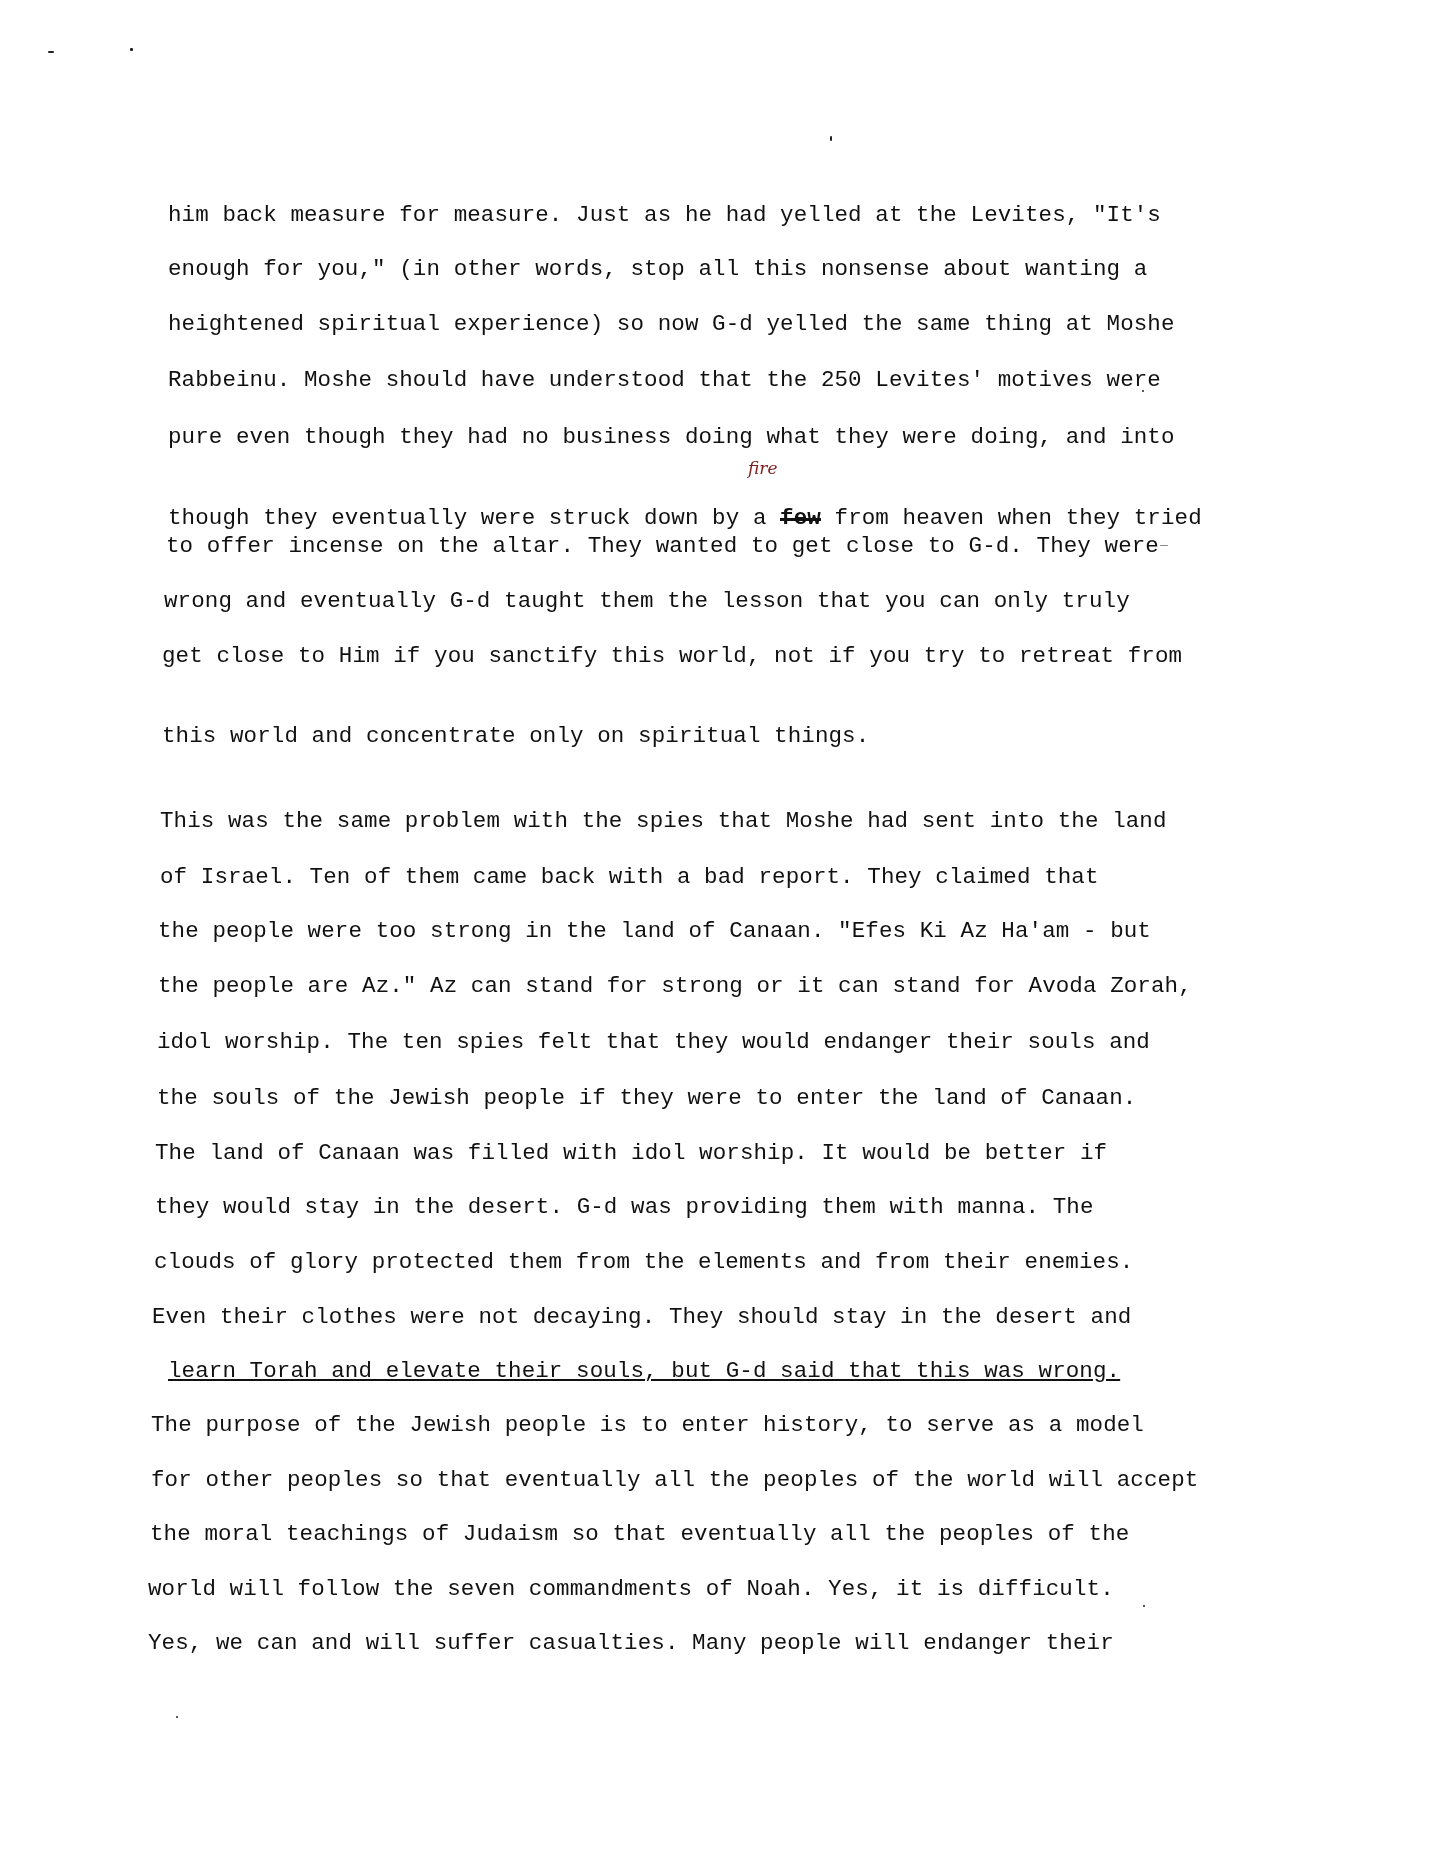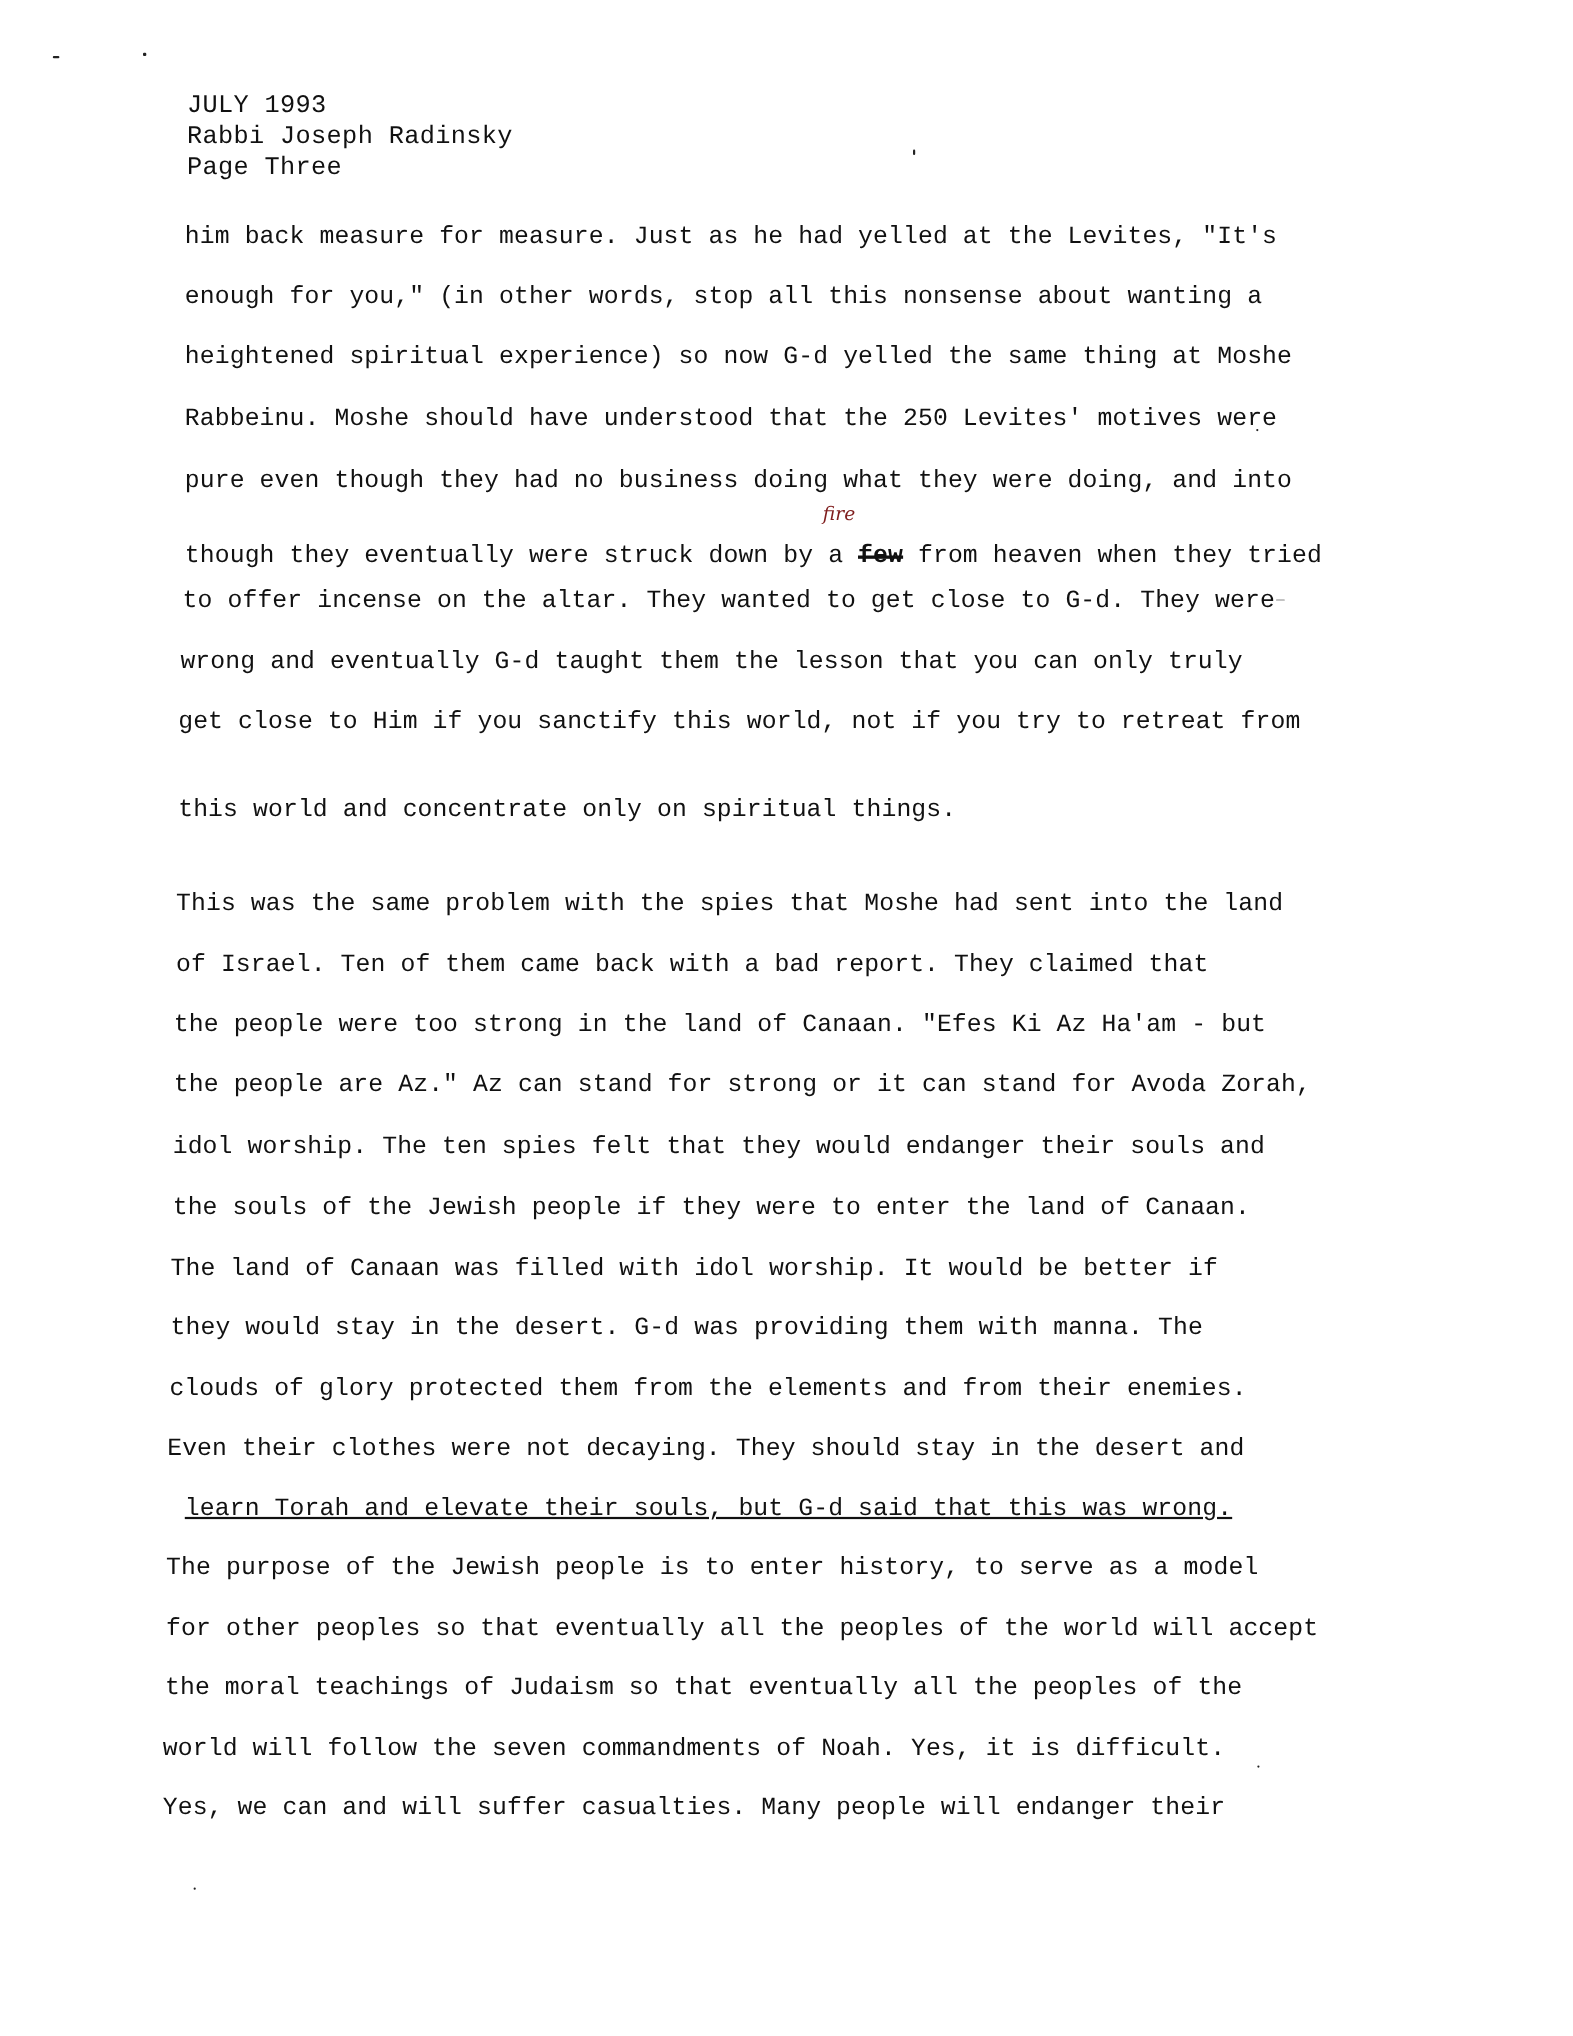--- a/index.html
+++ b/index.html
@@ -32,33 +32,28 @@
     }
   </style>
 </head>
 <body>
 
 <div class="page">
 
   <div class="speck" style="left:48px;top:51px;width:6px;height:2px;"></div>
   <div class="speck" style="left:130px;top:48px;width:3px;height:3px;"></div>
 
-  <div class="header">
-    <div>JULY 1993</div>
-    <div>Rabbi Joseph Radinsky</div>
-    <div>Page Three</div>
-  </div>
 
   <div>
     <div class="line" style="left:168px;top:202px;">him back measure for measure.  Just as he had yelled at the Levites, "It's</div>
     <div class="line" style="left:168px;top:256px;">enough for you," (in other words, stop all this nonsense about wanting a</div>
     <div class="line" style="left:168px;top:311px;">heightened spiritual experience) so now G-d yelled the same thing at Moshe</div>
     <div class="line" style="left:168px;top:367px;">Rabbeinu.  Moshe should have understood that the 250 Levites' motives were</div>
     <div class="line" style="left:168px;top:424px;">pure even though they had no business doing what they were doing, and into</div>
-    <div class="line" style="left:168px;top:492px;font-family:Liberation Mono, monospace;">
+    <div class="line" style="left:168px;top:505px;font-family:Liberation Mono, monospace;">
       <span>though they eventually were struck down by a </span><span class="strike">few</span><span> from heaven when they tried</span>
     </div>
     <div class="handwrite" style="left:748px;top:458px;">fire</div>
     <div class="line" style="left:166px;top:533px;">to offer incense on the altar.  They wanted to get close to G-d.  They were</div>
     <div class="line" style="left:164px;top:588px;">wrong and eventually G-d taught them the lesson that you can only truly</div>
     <div class="line" style="left:162px;top:643px;">get close to Him if you sanctify this world, not if you try to retreat from</div>
     <div class="line" style="left:162px;top:697px;margin-top:26px;">this world and concentrate only on spiritual things.</div>
   </div>
 
   <div class="speck" style="left:1142px;top:390px;width:2px;height:2px;"></div>

